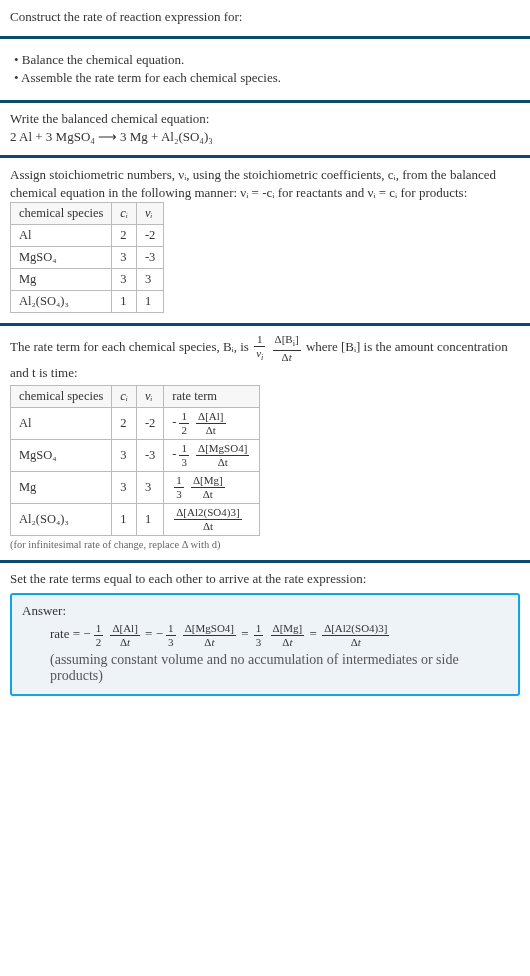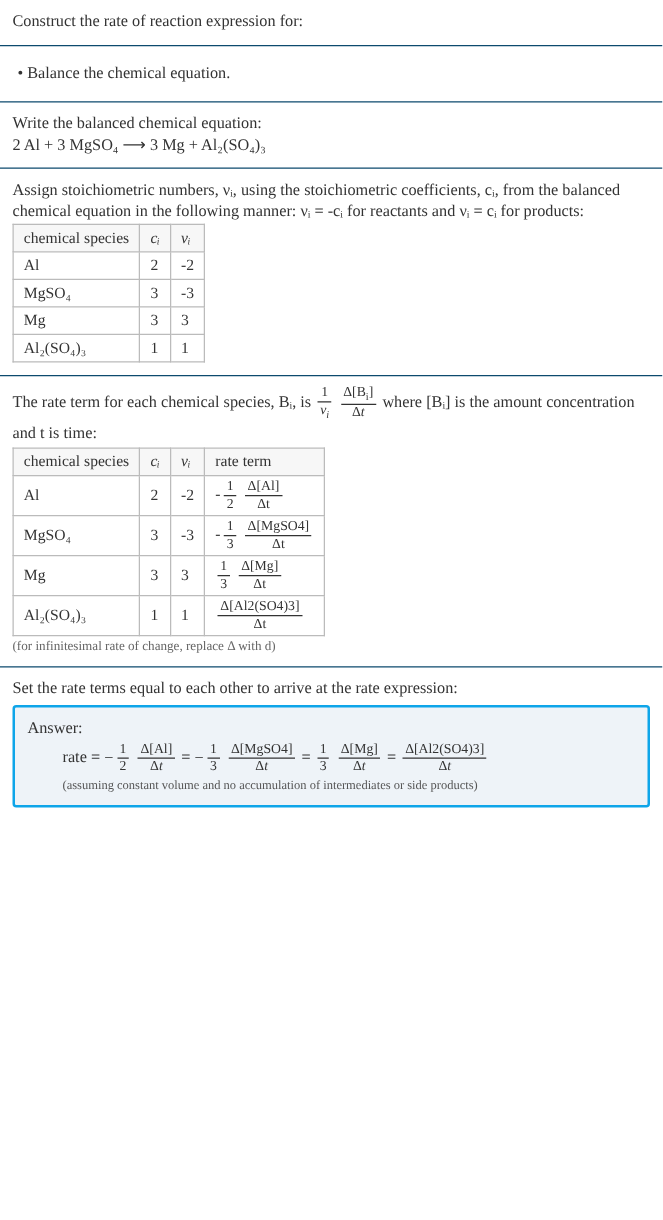--- a/index.html
+++ b/index.html
@@ -6,21 +6,21 @@
     margin: 0;
     padding: 0;
     font-family: Georgia, 'Times New Roman', serif;
     font-size: 13px;
     color: #333;
     background: #fff;
     width: 530px;
   }
   .section {
     padding: 8px 10px 10px 10px;
-    border-bottom: 1px solid #0c4a6e;
+    border-bottom: 3px solid #0c4a6e;
   }
   .section:last-child { border-bottom: none; }
   .prompt { line-height: 1.4; }
   .eq { margin-top: 2px; }
   .plan-list { margin: 4px; padding: 0; list-style: none; }
   .plan-list li::before { content: "• "; }
   .plan-list li { line-height: 1.35; }
   table.data {
     border-collapse: collapse;
     margin-top: 1px;
@@ -48,33 +48,34 @@
   .note { font-size: 10.5px; color: #666; margin-top: 3px; }
   .answer-box {
     background: #eef3f8;
     border: 2px solid #0ea5e9;
     border-radius: 3px;
     padding: 8px 10px 10px 10px;
     margin-top: 6px;
   }
   .answer-title { font-size: 13px; margin-bottom: 4px; }
   .answer-main { margin-left: 28px; }
-  .answer-note { font-size: 10px; color: #555; margin-top: 4px; margin-left: 28px;}
+  .answer-note { font-size: 14px; color: #555; margin-top: 4px; margin-left: 28px;}
   .neg { margin-right: 1px; }
 </style>
 </head>
 <body>
 
 <div class="section">
   <div class="prompt">Construct the rate of reaction expression for:</div>
 </div>
 
 <div class="section">
   <ul class="plan-list">
     <li>Balance the chemical equation.</li>
+    <li>Assemble the rate term for each chemical species.</li>
   </ul>
 </div>
 
 <div class="section">
   <div>Write the balanced chemical equation:</div>
   <div class="eq">2 Al + 3 MgSO₄  ⟶  3 Mg + Al₂(SO₄)₃</div>
 </div>
 
 <div class="section">
   <div style="line-height:1.35;">Assign stoichiometric numbers, νᵢ, using the stoichiometric coefficients, cᵢ, from the balanced chemical equation in the following manner: νᵢ = -cᵢ for reactants and νᵢ = cᵢ for products:</div>

